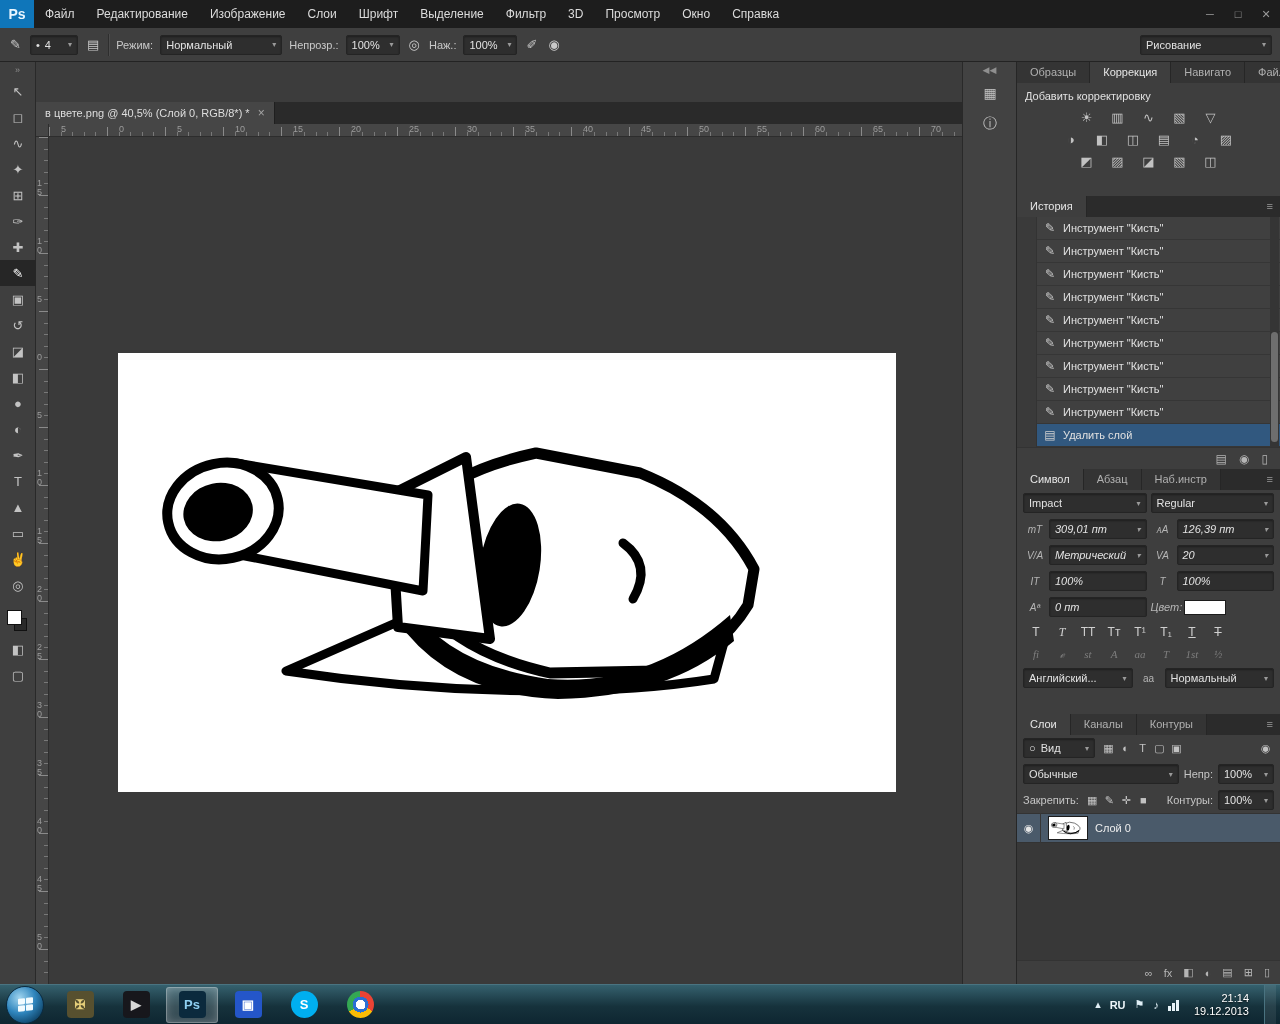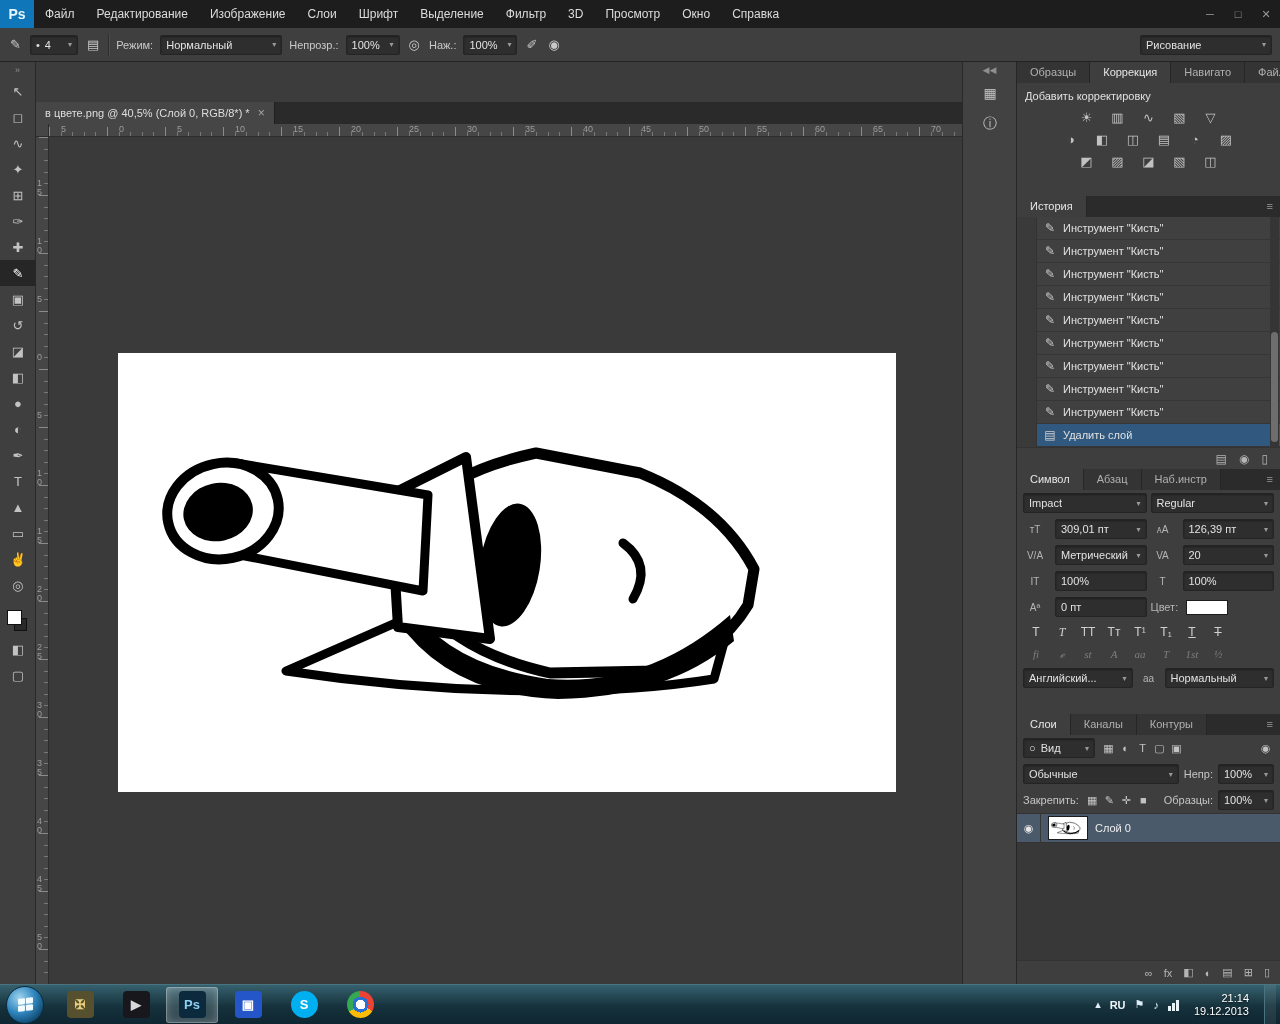--- a/index.html
+++ b/index.html
@@ -112,21 +112,21 @@
              border-radius:4px; }
   .h-foot { position:absolute; bottom:0; left:0; right:0; height:22px; display:flex;
             justify-content:flex-end; align-items:center; gap:12px; padding:0 12px;
             border-top:1px solid #333; }
   .h-foot span { color:#b5b5b5; font-size:12px; }
 
   .panel-char { top:407px; height:245px; background:#3e3e3e; }
   .c-row { display:flex; align-items:center; padding:3px 6px; gap:4px; }
   .c-ico { width:24px; text-align:center; color:#b5b5b5; font-size:10px; flex:0 0 24px; }
   .c-dd { flex:1; min-width:0; white-space:nowrap; overflow:hidden; }
-  .c-half { display:flex; align-items:center; gap:8px; flex:1; min-width:0; }
+  .c-half { display:flex; align-items:center; gap:2px; flex:1; min-width:0;font-style:italic; }
   .color-swatch { width:42px; height:15px; background:#fff; border:1px solid #1c1c1c; }
   .t-btn { width:26px; height:19px; line-height:19px; text-align:center; color:#d0d0d0;
            font-size:12px; border:1px solid transparent; }
   .t-btn.i { font-style:italic; font-family:"Liberation Serif", serif; }
   .t-btn.u { text-decoration:underline; }
   .t-btn.s { text-decoration:line-through; }
   .ot-btn { width:26px; height:18px; line-height:18px; text-align:center; color:#7e7e7e;
             font-size:11px; font-style:italic; font-family:"Liberation Serif", serif; }
   .btn-row { display:flex; padding:2px 6px; }
 
@@ -708,21 +708,21 @@
       </div>
       <div class="l-row">
         <span class="l-label">Закрепить:</span>
         <div style="display:flex">
 
         <span class="l-ficon">▦</span>
             <span class="l-ficon">✎</span>
             <span class="l-ficon">✛</span>
             <span class="l-ficon">■</span>
           </div>
-        <span class="l-label" style="margin-left:auto">Образцы:</span>
+        <span class="l-label" style="margin-left:auto">Контуры:</span>
         <div class="dd" style="width:56px">
           <span>100%</span>
             <span class="arr">▾</span>
         </div>
       </div>
       <div class="layer-item">
         <span class="eye-cell">
           <span>◉</span>
         </span>
         <span class="layer-thumb">

